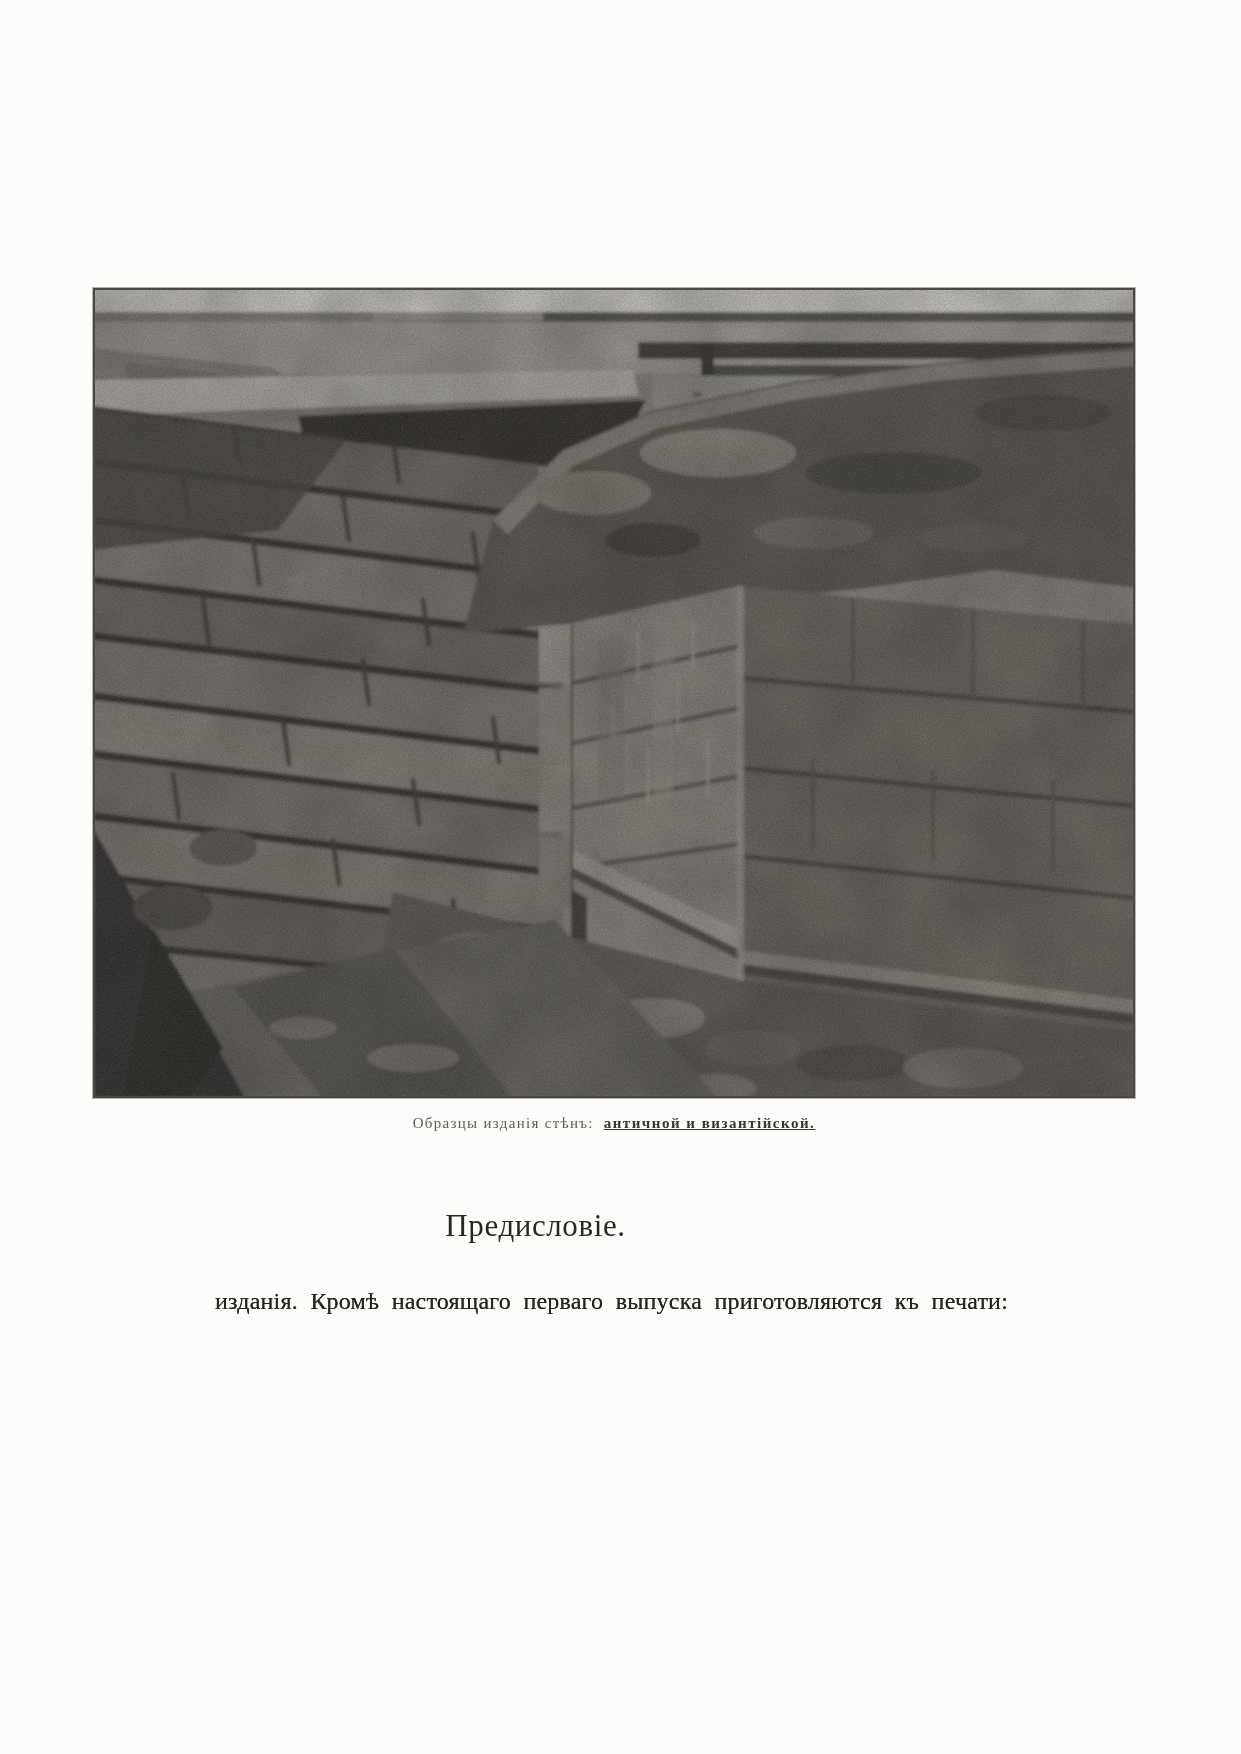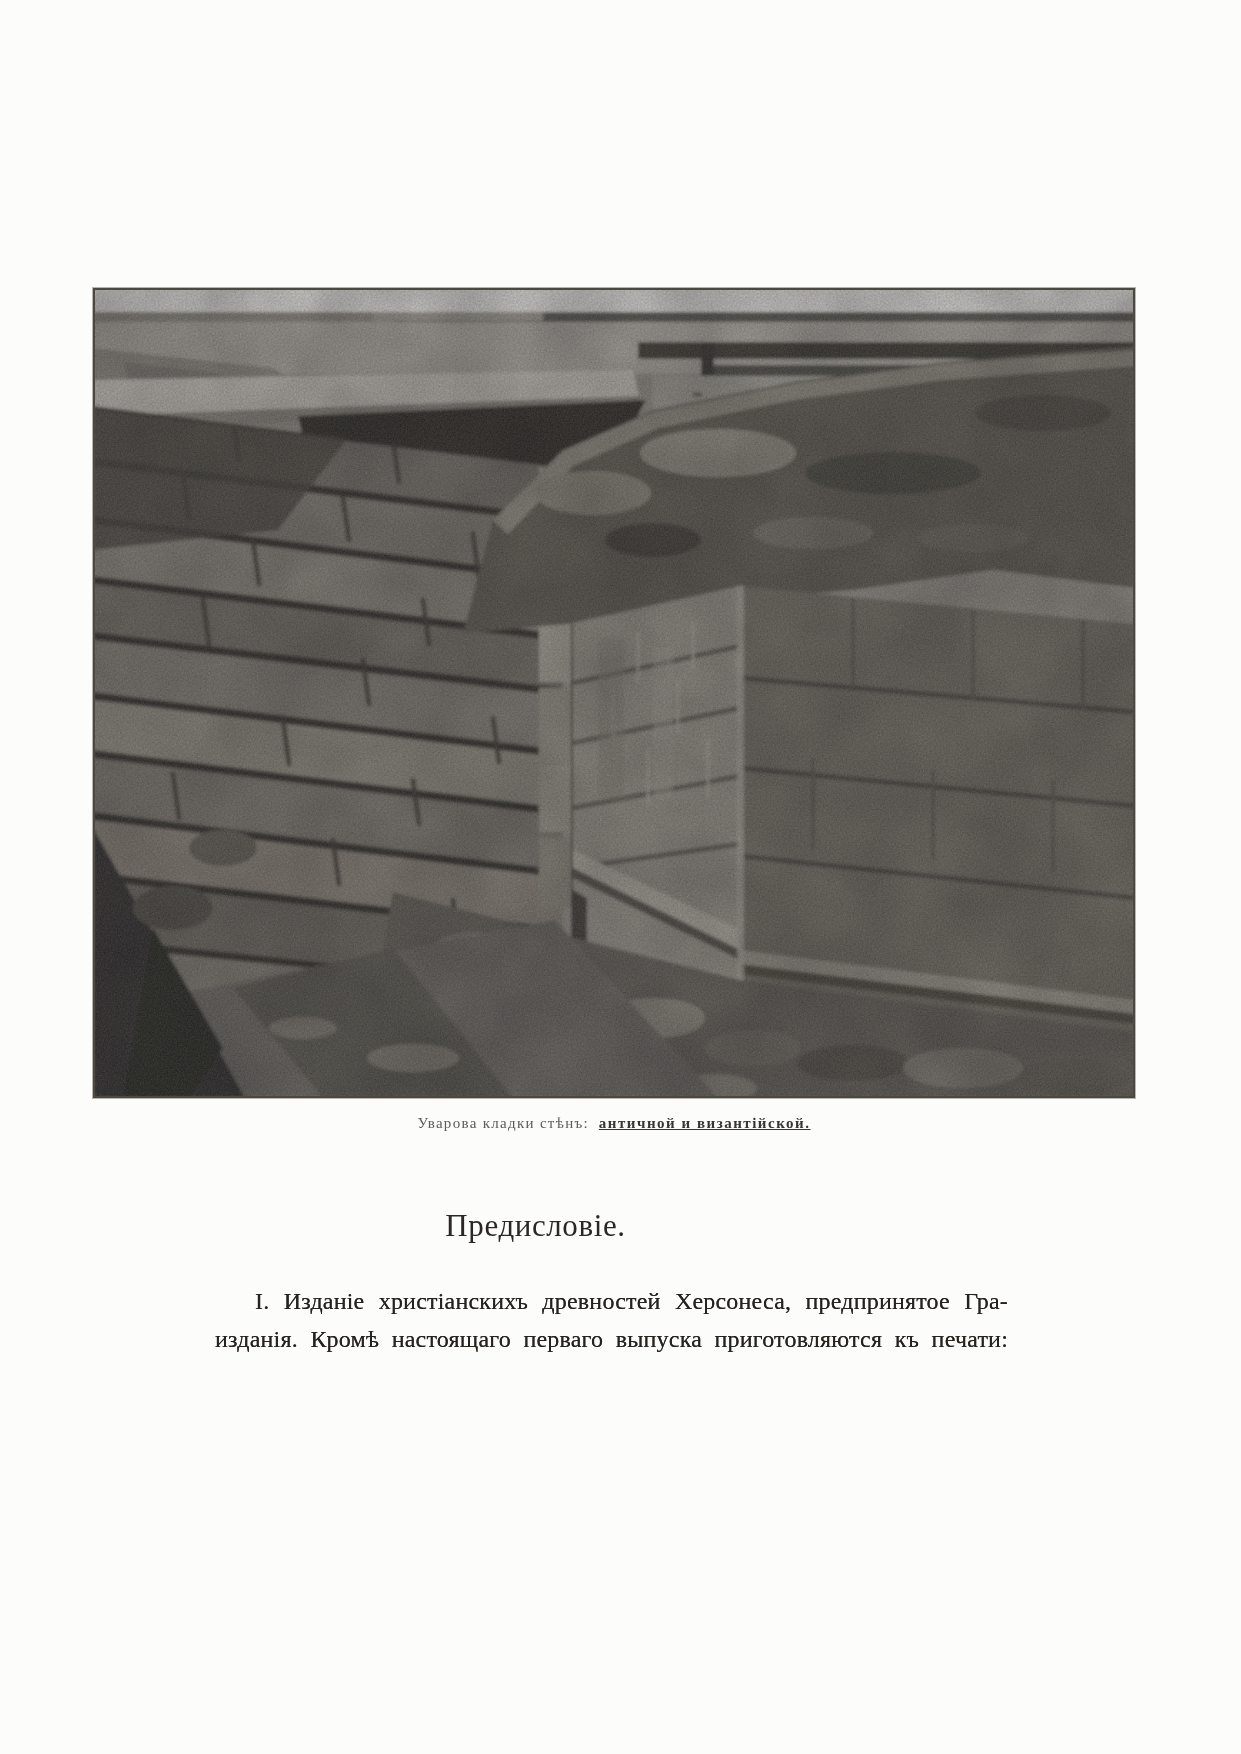--- a/index.html
+++ b/index.html
@@ -202,25 +202,24 @@
 
         <rect x="0" y="0" width="1042" height="810" filter="url(#mottle)" opacity=".28"></rect>
         <rect x="0" y="0" width="1042" height="810" filter="url(#grainDark)" opacity=".4"></rect>
         <rect x="0" y="0" width="1042" height="810" filter="url(#grainLight)" opacity=".28"></rect>
 
         <rect x="1" y="1" width="1040" height="808" fill="none" stroke="#4b4741" stroke-width="2"></rect>
       </svg>
     </div>
 
     <figcaption class="caption">
-      <span>Уварова кладки стѣнъ:</span>
+      <span>Образцы изданія стѣнъ:</span>
       <span class="emph">античной и византійской.</span>
     </figcaption>
   </figure>
 
   <h1 class="title">Предисловіе.</h1>
 
   <div class="body-text">
-    <div class="line first">I. Изданіе христіанскихъ древностей Херсонеса, предпринятое Гра-</div>
     <div class="line">изданія. Кромѣ настоящаго перваго выпуска приготовляются къ печати:</div>
   </div>
 
 </div>
 
 </body></html>

